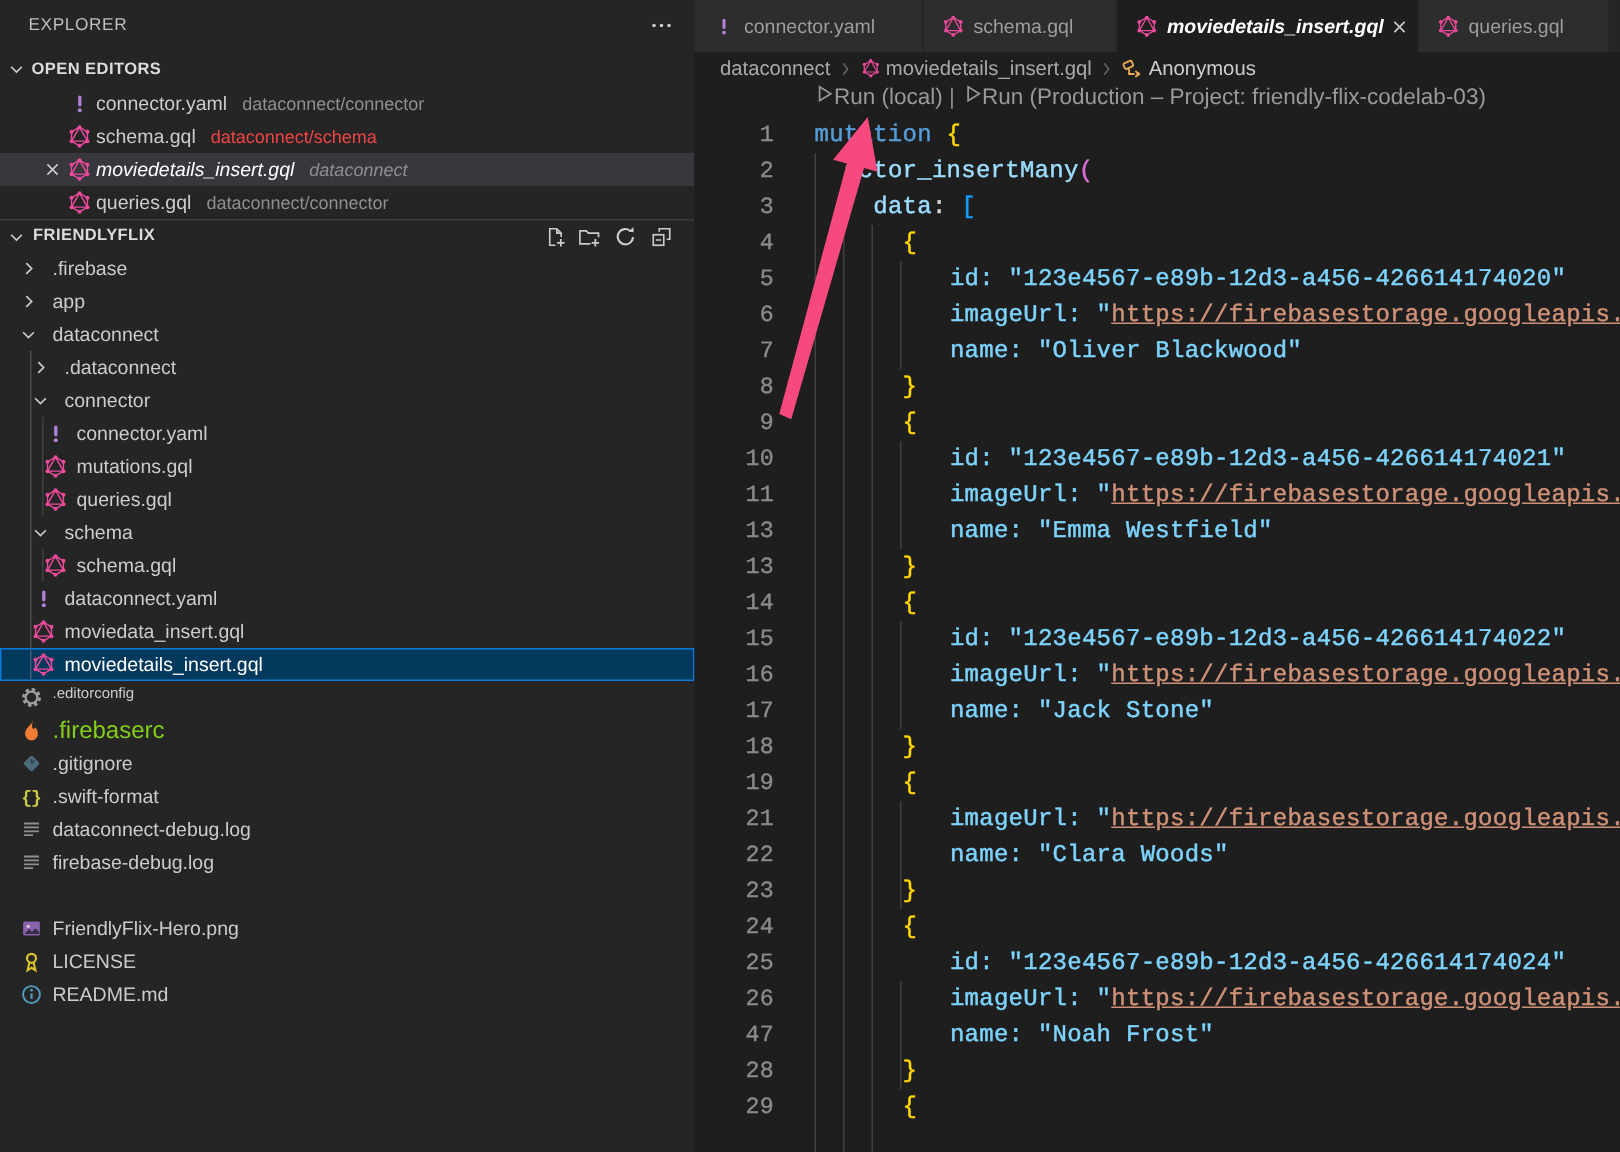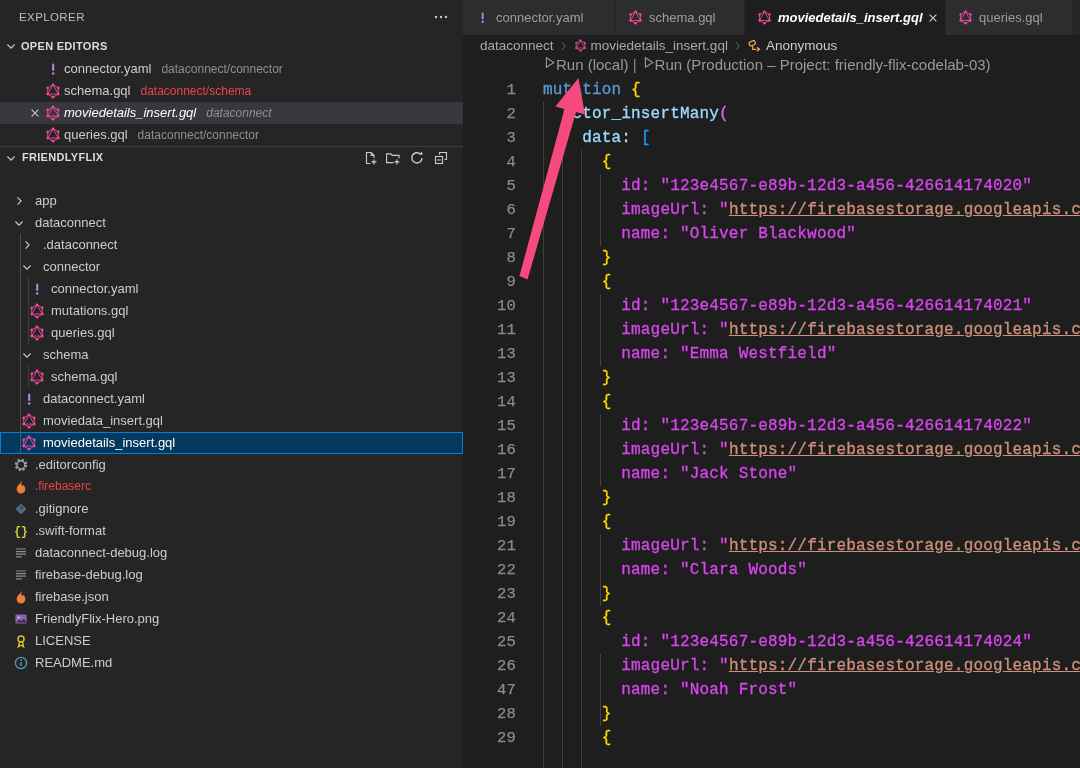--- a/index.html
+++ b/index.html
@@ -2,21 +2,21 @@
 <html><head><meta charset="utf-8"><style>
 * { margin:0; padding:0; box-sizing:border-box; }
 html,body { width:1080px; height:768px; overflow:hidden; background:#1e1e1e;
   font-family:"Liberation Sans",sans-serif; }
 #app { position:relative; width:1080px; height:768px; }
 .code { font-family:"Liberation Mono",monospace; font-size:16px; line-height:24px; letter-spacing:.18px; -webkit-text-stroke:.3px currentColor; }
 .ln { position:relative; height:24px; }
 .g { position:absolute; left:0; top:0; width:53px; text-align:right; color:#8b8b8b; font-size:15.5px; -webkit-text-stroke:.25px currentColor; }
 .c { display:block; margin-left:80px; white-space:pre; color:#d4d4d4; }
 .kw { color:#569cd6; } .b1 { color:#ffd700; } .b2 { color:#da70d6; } .b3 { color:#179fff; }
-.fn { color:#9cdcfe; } .pu { color:#d4d4d4; } .st { color:#d946ef; }
+.fn { color:#9cdcfe; } .pu { color:#d4d4d4; } .st { color:#7dd3fc;margin-left:12px; }
 .lk { color:#ce9178; text-decoration:underline; }
 </style></head><body>
 <div id="app">
 <div style="position:absolute;left:0;top:0;width:463px;height:768px;background:#252526">
       <div style="position:absolute;left:19px;top:11px;font-size:11.5px;color:#bfbfbf;letter-spacing:.4px">EXPLORER</div>
       <svg style="position:absolute;left:433px;top:9px;" width="16" height="16" viewBox="0 0 16 16">
         <circle cx="3" cy="8" r="1.2" fill="#cccccc"></circle>
         <circle cx="8" cy="8" r="1.2" fill="#cccccc"></circle>
         <circle cx="13" cy="8" r="1.2" fill="#cccccc"></circle>
       </svg>
@@ -100,20 +100,26 @@
           <g fill="none" stroke="#cccccc" stroke-width="1.1">
             <path d="M6.5 4.5v-2h7v7h-2"></path>
             <rect x="2.5" y="6.5" width="7" height="7"></rect>
             <path d="M4.2 10h3.6"></path>
           </g>
         </svg>
       </div>
       <div style="position:absolute;left:20px;top:234px;width:1px;height:220px;background:#4a4a4a"></div>
       <div style="position:absolute;left:28px;top:278px;width:1px;height:66px;background:#404040"></div>
       <div style="position:absolute;left:28px;top:366px;width:1px;height:22px;background:#404040"></div>
+      <div style="position:absolute;left:0;top:168px;width:463px;height:22px;">
+        <svg style="position:absolute;left:12px;top:4px;" width="14" height="14" viewBox="0 0 16 16">
+          <path d="M6.3 3.9l4.1 4.1-4.1 4.1" fill="none" stroke="#cccccc" stroke-width="1.3"></path>
+        </svg>
+        <span style="position:absolute;left:35px;top:3px;font-size:13px;color:#cccccc;white-space:nowrap">.firebase</span>
+      </div>
       <div style="position:absolute;left:0;top:190px;width:463px;height:22px;">
         <svg style="position:absolute;left:12px;top:4px;" width="14" height="14" viewBox="0 0 16 16">
           <path d="M6.3 3.9l4.1 4.1-4.1 4.1" fill="none" stroke="#cccccc" stroke-width="1.3"></path>
         </svg>
         <span style="position:absolute;left:35px;top:3px;font-size:13px;color:#cccccc;white-space:nowrap">app</span>
       </div>
       <div style="position:absolute;left:0;top:212px;width:463px;height:22px;">
         <svg style="position:absolute;left:12px;top:4px;" width="14" height="14" viewBox="0 0 16 16">
           <path d="M3.9 6.3l4.1 4.1 4.1-4.1" fill="none" stroke="#cccccc" stroke-width="1.3"></path>
         </svg>
@@ -214,27 +220,27 @@
             <circle cx="2.7" cy="11.1" r="1.35" fill="#ec4a9b"></circle>
             <circle cx="2.7" cy="4.9" r="1.35" fill="#ec4a9b"></circle>
           </svg></span>
         <span style="position:absolute;left:43px;top:3px;font-size:13px;color:#ffffff;white-space:nowrap">moviedetails_insert.gql</span>
       </div>
       <div style="position:absolute;left:0;top:454px;width:463px;height:22px;">
         <span style="position:absolute;left:13px;top:3px"><svg width="16" height="16" viewBox="0 0 16 16">
             <circle cx="8" cy="8" r="5.1" fill="none" stroke="#9d9d9d" stroke-width="2.4" stroke-dasharray="2.2 1.8"></circle>
             <circle cx="8" cy="8" r="3.9" fill="none" stroke="#9d9d9d" stroke-width="1.5"></circle>
           </svg></span>
-        <span style="position:absolute;left:35px;top:3px;font-size:13px;color:#cccccc;white-space:nowrap">.editorconfig</span>
+        <span style="position:absolute;left:35px;top:3px;font-size:10px;color:#cccccc;white-space:nowrap">.editorconfig</span>
       </div>
       <div style="position:absolute;left:0;top:476px;width:463px;height:22px;">
         <span style="position:absolute;left:13px;top:3px"><svg width="16" height="16" viewBox="0 0 16 16">
             <path d="M8.6 .8 C9.2 3.9 3.7 5.8 3.7 10.3 a4.3 4.3 0 0 0 8.6 0 c0-1.9-.85-3.1-1.65-4.5 -.7 1.45-2.05 1.55-2.25-.6 C8.2 3.5 9 2.3 8.6 .8 z" fill="#ef7d36"></path>
           </svg></span>
-        <span style="position:absolute;left:35px;top:3px;font-size:12px;color:#ef4444;white-space:nowrap">.firebaserc</span>
+        <span style="position:absolute;left:35px;top:3px;font-size:16px;color:#84cc16;white-space:nowrap">.firebaserc</span>
       </div>
       <div style="position:absolute;left:0;top:498px;width:463px;height:22px;">
         <span style="position:absolute;left:13px;top:3px"><svg width="16" height="16" viewBox="0 0 16 16">
             <rect x="4" y="4" width="8" height="8" rx="1.2" transform="rotate(45 8 8)" fill="#4d6a79"></rect>
             <path d="M8 5.2v2.6 M8 7.8 l1.8-1.8" stroke="#2c3d47" stroke-width="1.1" fill="none"></path>
           </svg></span>
         <span style="position:absolute;left:35px;top:3px;font-size:13px;color:#cccccc;white-space:nowrap">.gitignore</span>
       </div>
       <div style="position:absolute;left:0;top:520px;width:463px;height:22px;">
         <span style="position:absolute;left:13px;top:3px"><svg width="16" height="16" viewBox="0 0 16 16">
@@ -247,26 +253,20 @@
         <span style="position:absolute;left:13px;top:3px"><svg width="16" height="16" viewBox="0 0 16 16">
             <path d="M3 4h10 M3 6.6h10 M3 9.2h10 M3 11.8h6" stroke="#8f8f8f" stroke-width="1.2" fill="none"></path>
           </svg></span>
         <span style="position:absolute;left:35px;top:3px;font-size:13px;color:#cccccc;white-space:nowrap">dataconnect-debug.log</span>
       </div>
       <div style="position:absolute;left:0;top:564px;width:463px;height:22px;">
         <span style="position:absolute;left:13px;top:3px"><svg width="16" height="16" viewBox="0 0 16 16">
             <path d="M3 4h10 M3 6.6h10 M3 9.2h10 M3 11.8h6" stroke="#8f8f8f" stroke-width="1.2" fill="none"></path>
           </svg></span>
         <span style="position:absolute;left:35px;top:3px;font-size:13px;color:#cccccc;white-space:nowrap">firebase-debug.log</span>
-      </div>
-      <div style="position:absolute;left:0;top:586px;width:463px;height:22px;">
-        <span style="position:absolute;left:13px;top:3px"><svg width="16" height="16" viewBox="0 0 16 16">
-            <path d="M8.6 .8 C9.2 3.9 3.7 5.8 3.7 10.3 a4.3 4.3 0 0 0 8.6 0 c0-1.9-.85-3.1-1.65-4.5 -.7 1.45-2.05 1.55-2.25-.6 C8.2 3.5 9 2.3 8.6 .8 z" fill="#ef7d36"></path>
-          </svg></span>
-        <span style="position:absolute;left:35px;top:3px;font-size:13px;color:#cccccc;white-space:nowrap">firebase.json</span>
       </div>
       <div style="position:absolute;left:0;top:608px;width:463px;height:22px;">
         <span style="position:absolute;left:13px;top:3px"><svg width="16" height="16" viewBox="0 0 16 16">
             <rect x="2.4" y="3.4" width="11.2" height="9.2" rx="1" fill="#8a63ad"></rect>
             <circle cx="5.8" cy="6.6" r="1.1" fill="#d8c7ea"></circle>
             <path d="M3.8 11l2.6-2.6 1.8 1.8 2.4-2.4 2.6 2.6v1.2H3.8z" fill="#3a2d49"></path>
           </svg></span>
         <span style="position:absolute;left:35px;top:3px;font-size:13px;color:#cccccc;white-space:nowrap">FriendlyFlix-Hero.png</span>
       </div>
       <div style="position:absolute;left:0;top:630px;width:463px;height:22px;">

